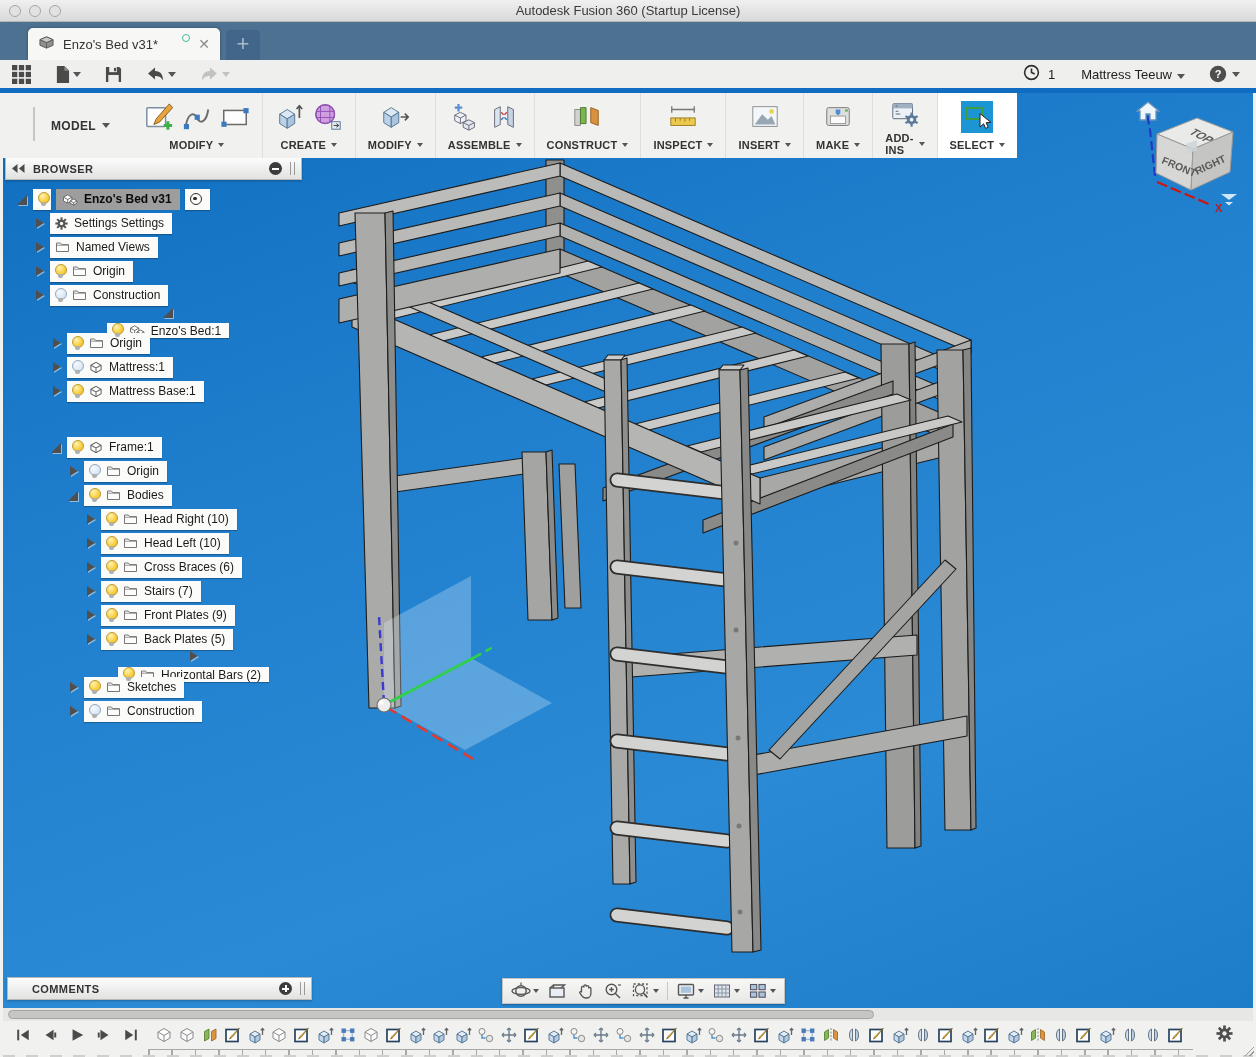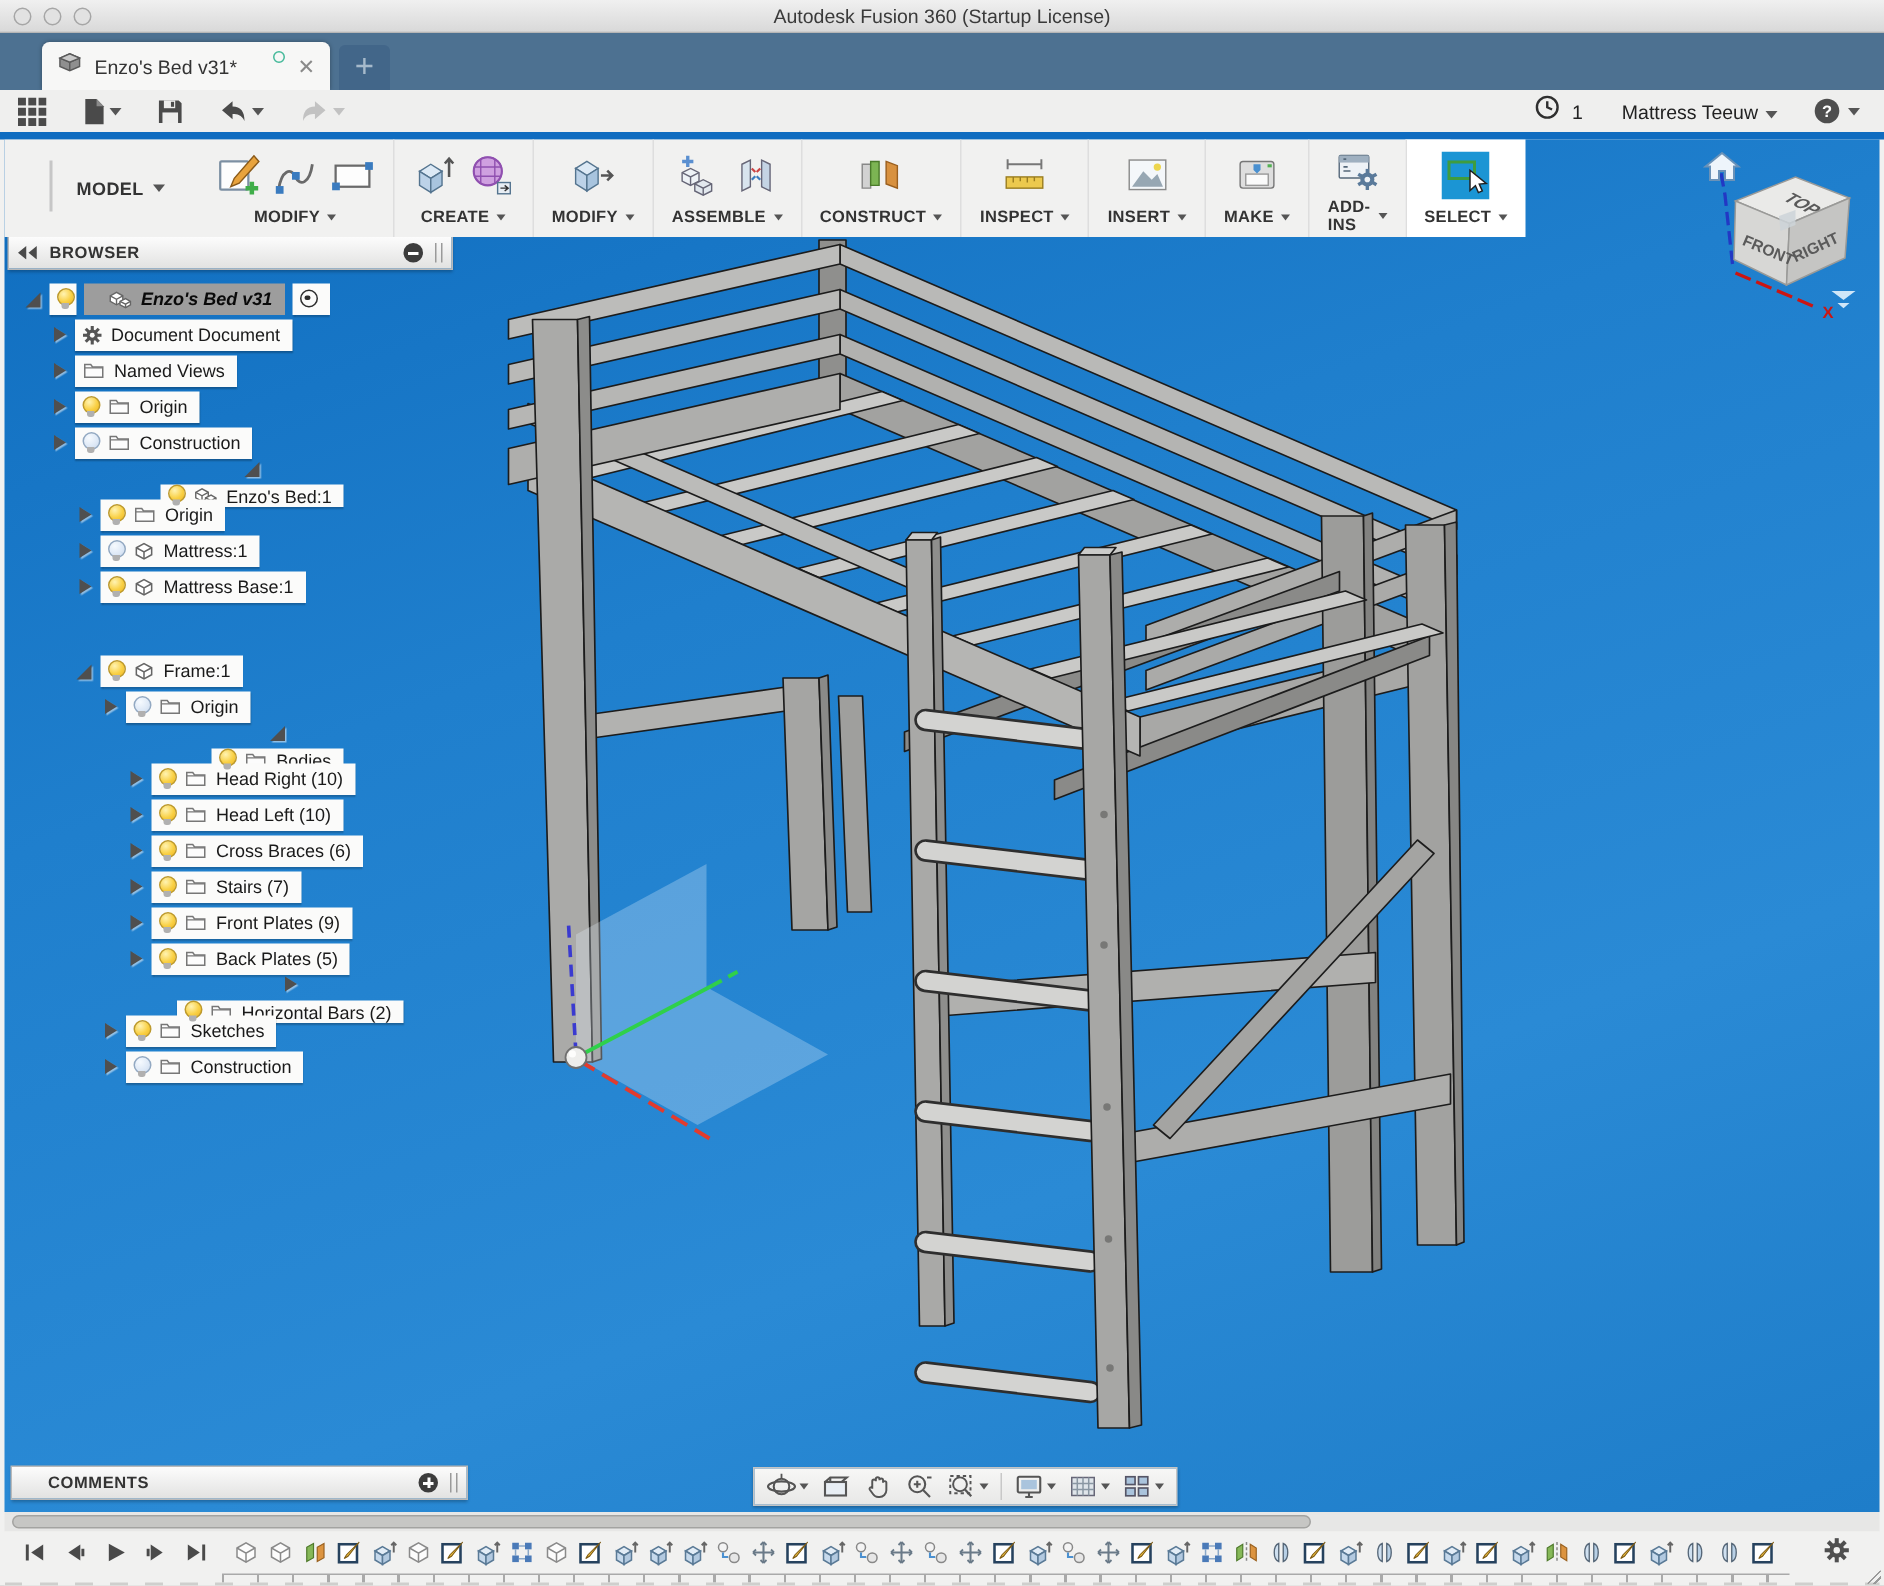--- a/index.html
+++ b/index.html
@@ -80,21 +80,21 @@
   .tree-row { height:24px; display:flex; align-items:center; gap:5px; }
   .expander { width:11px; height:11px; flex:0 0 auto; position:relative; }
   .exp-closed::before { content:""; position:absolute; top:0; left:2px; border-top:5.5px solid transparent;
     border-bottom:5.5px solid transparent; border-left:8px solid #4f4f4f;
     filter:drop-shadow(1px 1px 0 rgba(255,255,255,.5)); }
   .exp-open::before { content:""; position:absolute; top:1px; left:0; border-left:10px solid transparent;
     border-bottom:10px solid #4f4f4f; filter:drop-shadow(1px 1px 0 rgba(255,255,255,.5)); }
   .chip { background:#fbfbfa; height:21px; display:inline-flex; align-items:center; gap:6px;
     padding:0 8px 0 5px; box-shadow:0 1px 1px rgba(0,0,0,.25); }
   .chip .lbl { font-size:12px; color:#1a1a1a; white-space:nowrap; }
-  .seg-sel { background:#9d9d9d; height:21px; display:inline-flex; align-items:center; gap:6px; padding:0 8px 0 16px;font-style:italic; }
+  .seg-sel { background:#9d9d9d; height:21px; display:inline-flex; align-items:center; gap:6px; padding:0 8px 0 6px; }
   .seg-sel .lbl { font-size:12px; color:#0a0a0a; font-weight:bold; }
   .bulb { width:11px; height:15px; position:relative; flex:0 0 auto; }
   .bulb::before { content:""; position:absolute; top:0; left:0; width:10px; height:10px; border-radius:50%; }
   .bulb.on::before { background:radial-gradient(circle at 35% 30%, #fff3b2, #f9d044 55%, #edb422);
     border:1px solid #bd9a2e; }
   .bulb.off::before { background:radial-gradient(circle at 35% 30%, #f6fafe, #dde8f6 60%, #c6d6ea);
     border:1px solid #93a9c2; }
   .bulb::after { content:""; position:absolute; left:3px; top:10px; width:5px; height:4px;
     background:#b0b0b0; border-radius:0 0 2px 2px; }
   .radio { width:12px; height:12px; border:1.8px solid #2d2d2d; border-radius:50%; position:relative; }
@@ -387,21 +387,21 @@
                   <rect x="-1.5" y="-9" width="3" height="4.5" transform="rotate(90)"></rect>
                   <rect x="-1.5" y="-9" width="3" height="4.5" transform="rotate(135)"></rect>
                   <rect x="-1.5" y="-9" width="3" height="4.5" transform="rotate(180)"></rect>
                   <rect x="-1.5" y="-9" width="3" height="4.5" transform="rotate(225)"></rect>
                   <rect x="-1.5" y="-9" width="3" height="4.5" transform="rotate(270)"></rect>
                   <rect x="-1.5" y="-9" width="3" height="4.5" transform="rotate(315)"></rect>
                   <circle r="5.6"></circle>
                 </g>
                 <circle r="2.4" fill="#fbfbfa"></circle>
               </svg>
-              <span class="lbl">Document Document</span>
+              <span class="lbl">Settings Settings</span>
             </span>
           </div>
           <div class="tree-row" style="padding-left: 29px;">
             <span class="expander exp-closed"></span>
             <span class="chip">
               <svg viewBox="0 0 15 12" width="15" height="12" style="display: block;">
                 <path d="M1.5 10.5 V2 h4 l1.2 1.6 h6.8 V10.5Z" fill="#fcfcfc" stroke="#777" stroke-width="1"></path>
                 <path d="M1.5 4.2 h12" stroke="#777" stroke-width=".8"></path>
               </svg>
               <span class="lbl">Named Views</span>
@@ -490,21 +490,21 @@
             <span class="expander exp-closed"></span>
             <span class="chip">
               <span class="bulb off"></span>
               <svg viewBox="0 0 15 12" width="15" height="12" style="display: block;">
                 <path d="M1.5 10.5 V2 h4 l1.2 1.6 h6.8 V10.5Z" fill="#fcfcfc" stroke="#777" stroke-width="1"></path>
                 <path d="M1.5 4.2 h12" stroke="#777" stroke-width=".8"></path>
               </svg>
               <span class="lbl">Origin</span>
             </span>
           </div>
-          <div class="tree-row" style="padding-left: 63px; flex-direction: column;">
+          <div class="tree-row" style="padding-left: 63px;">
             <span class="expander exp-open"></span>
             <span class="chip">
               <span class="bulb on"></span>
               <svg viewBox="0 0 15 12" width="15" height="12" style="display: block;">
                 <path d="M1.5 10.5 V2 h4 l1.2 1.6 h6.8 V10.5Z" fill="#fcfcfc" stroke="#777" stroke-width="1"></path>
                 <path d="M1.5 4.2 h12" stroke="#777" stroke-width=".8"></path>
               </svg>
               <span class="lbl">Bodies</span>
             </span>
           </div>

